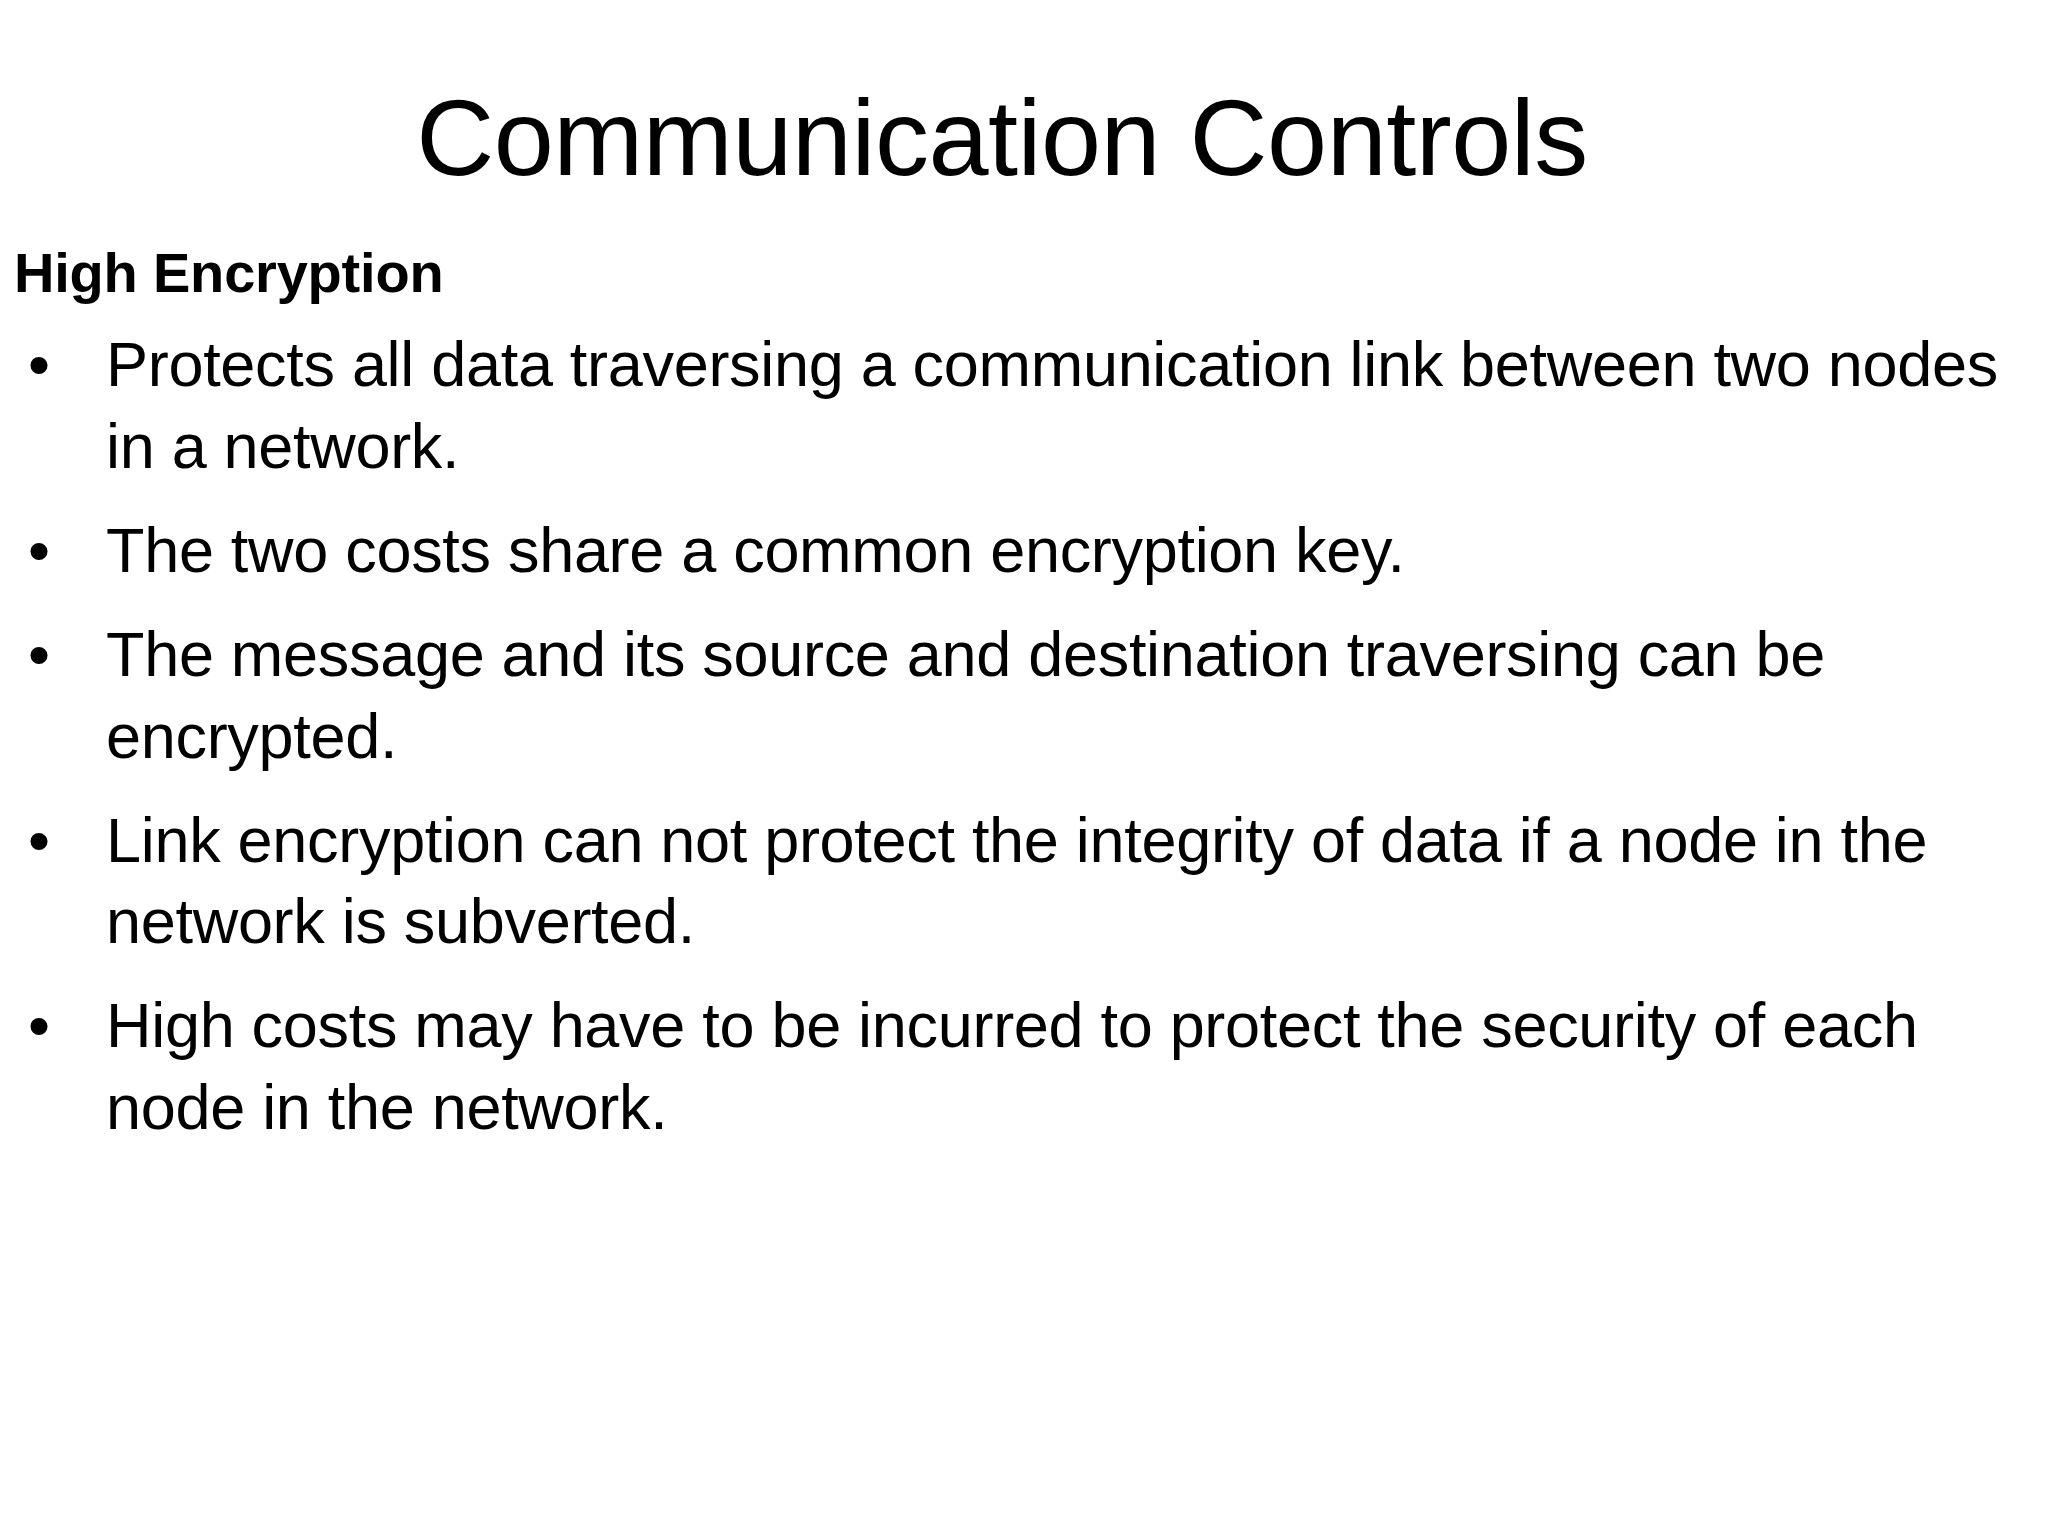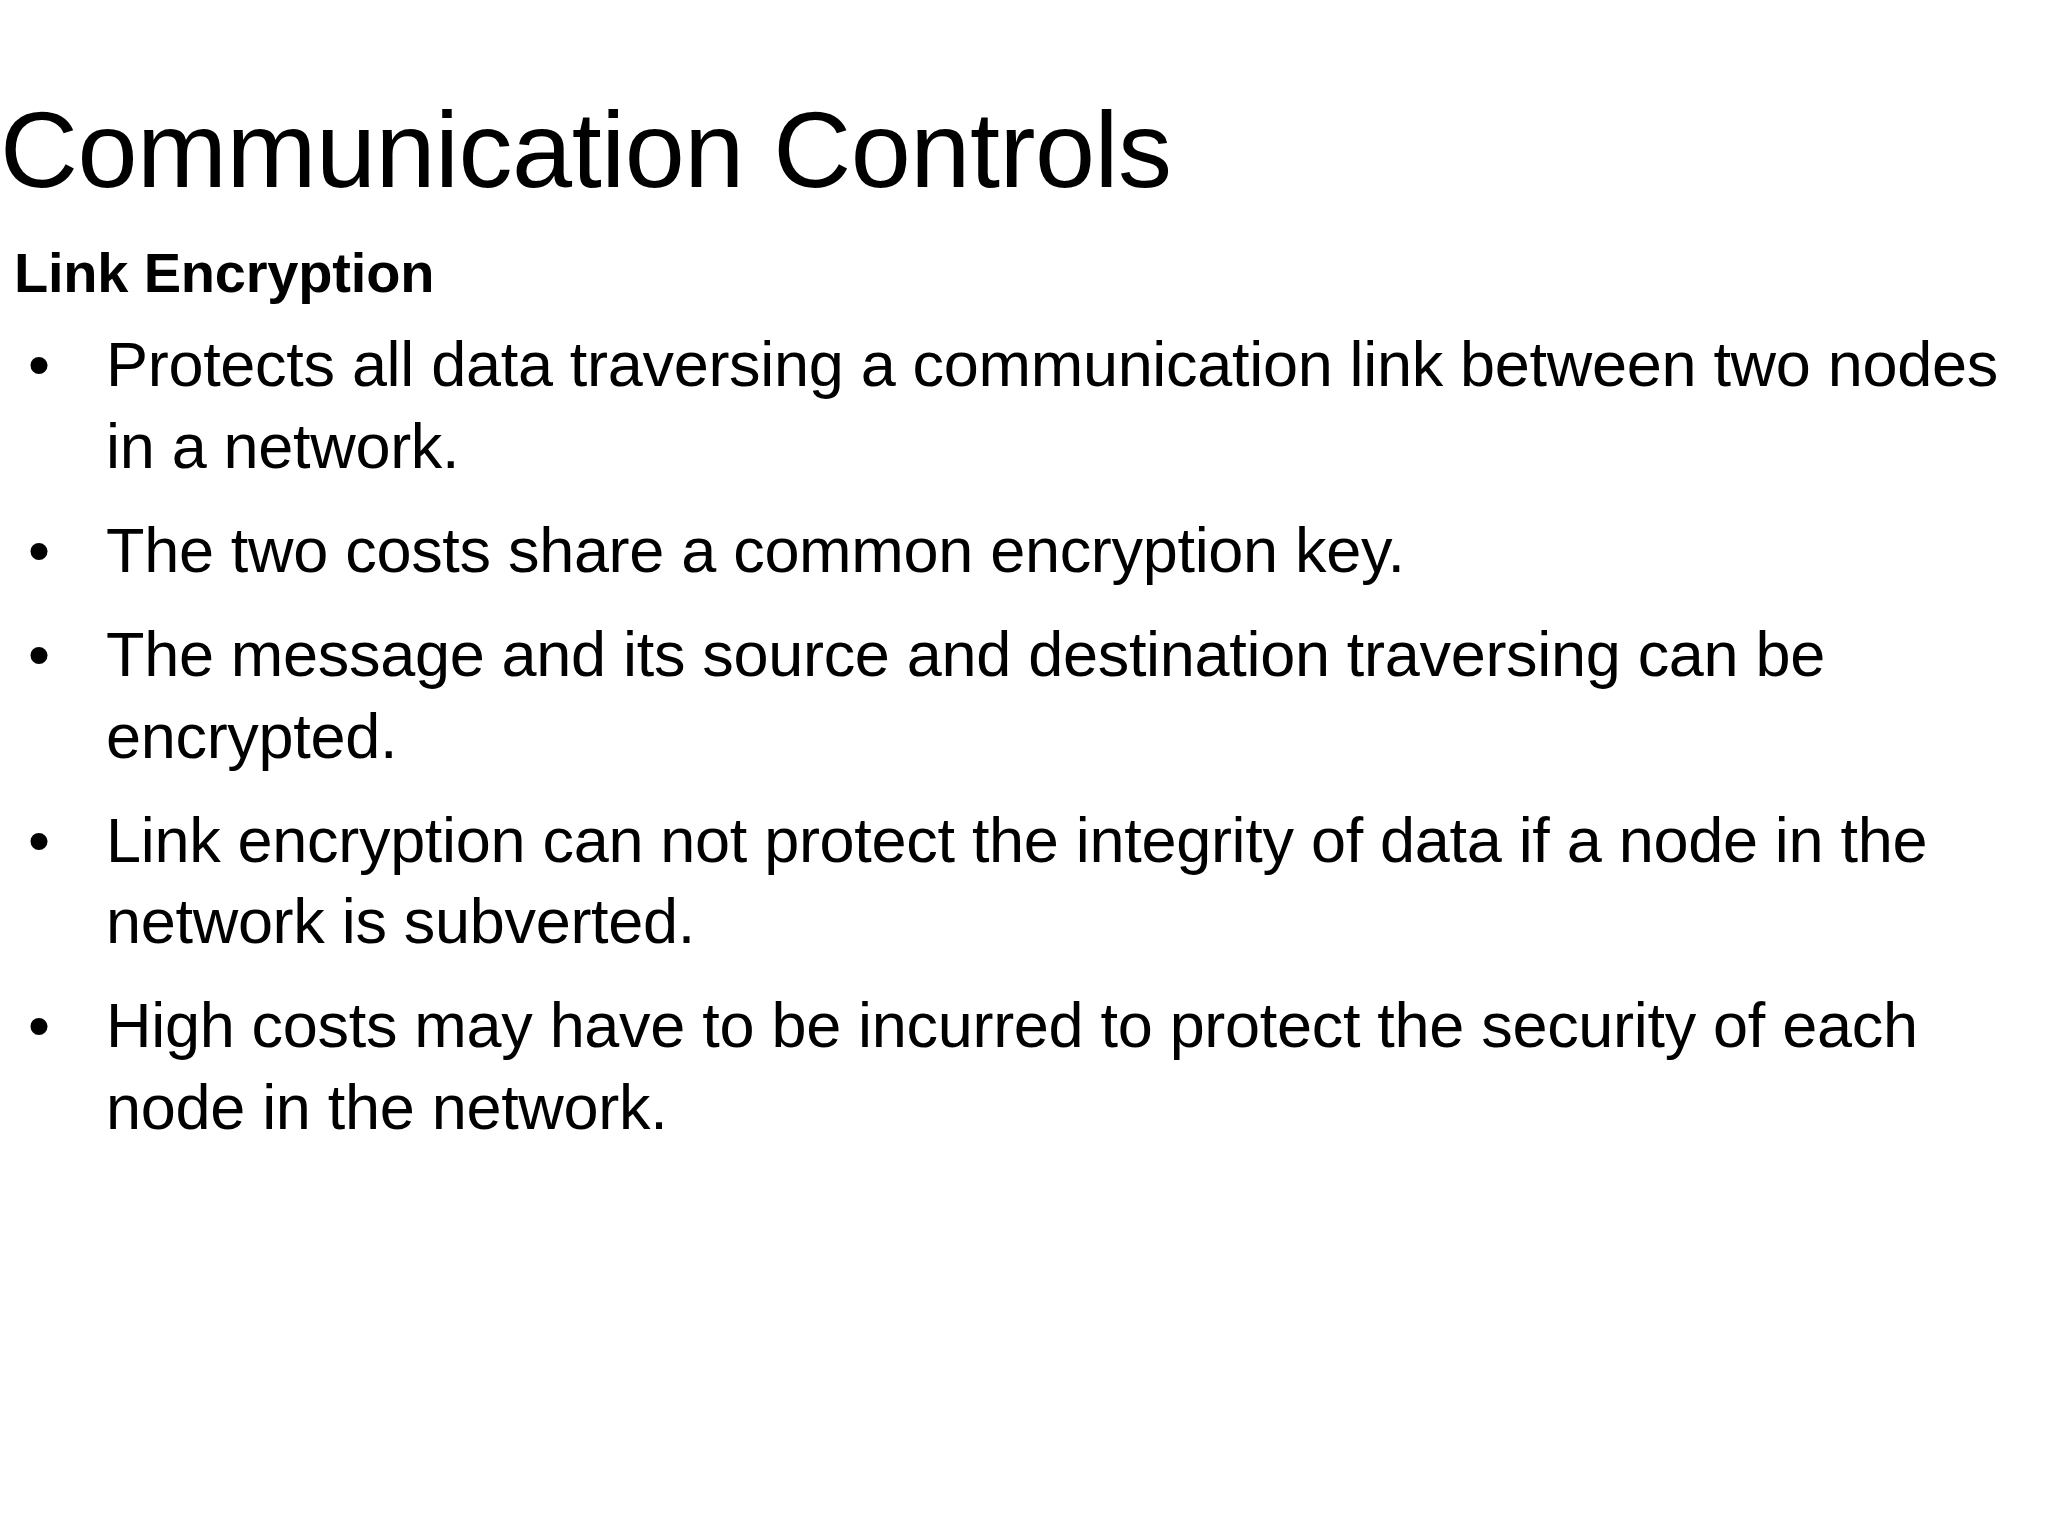--- a/index.html
+++ b/index.html
@@ -23,23 +23,23 @@
     width: 2048px;
     height: 1536px;
     background: #ffffff;
     box-sizing: border-box;
   }
 
   
   #slide-title {
     position: absolute;
     left: 0;
-    top: 18px;
+    top: 6px;
     width: 2004px;
-    text-align: left;
+    text-align: center;
     font-size: 108px;
     line-height: 1.12;
     font-weight: 400;
     letter-spacing: -0.5px;
     white-space: nowrap;
   }
 
   
   #body-block {
     position: absolute;
@@ -93,21 +93,21 @@
 </style>
 </head>
 <body>
 
 <div id="slide">
 
   <h1 id="slide-title">Communication Controls</h1>
 
   <div id="body-block">
 
-    <div id="section-heading">Link Encryption</div>
+    <div id="section-heading">High Encryption</div>
 
     <ul class="bullet-list">
 
       <li class="bullet-item">
         <span class="bullet-marker">•</span>
         <span class="bullet-text">Protects all data traversing a communication link between two nodes in a network.</span>
       </li>
 
       <li class="bullet-item">
         <span class="bullet-marker">•</span>

